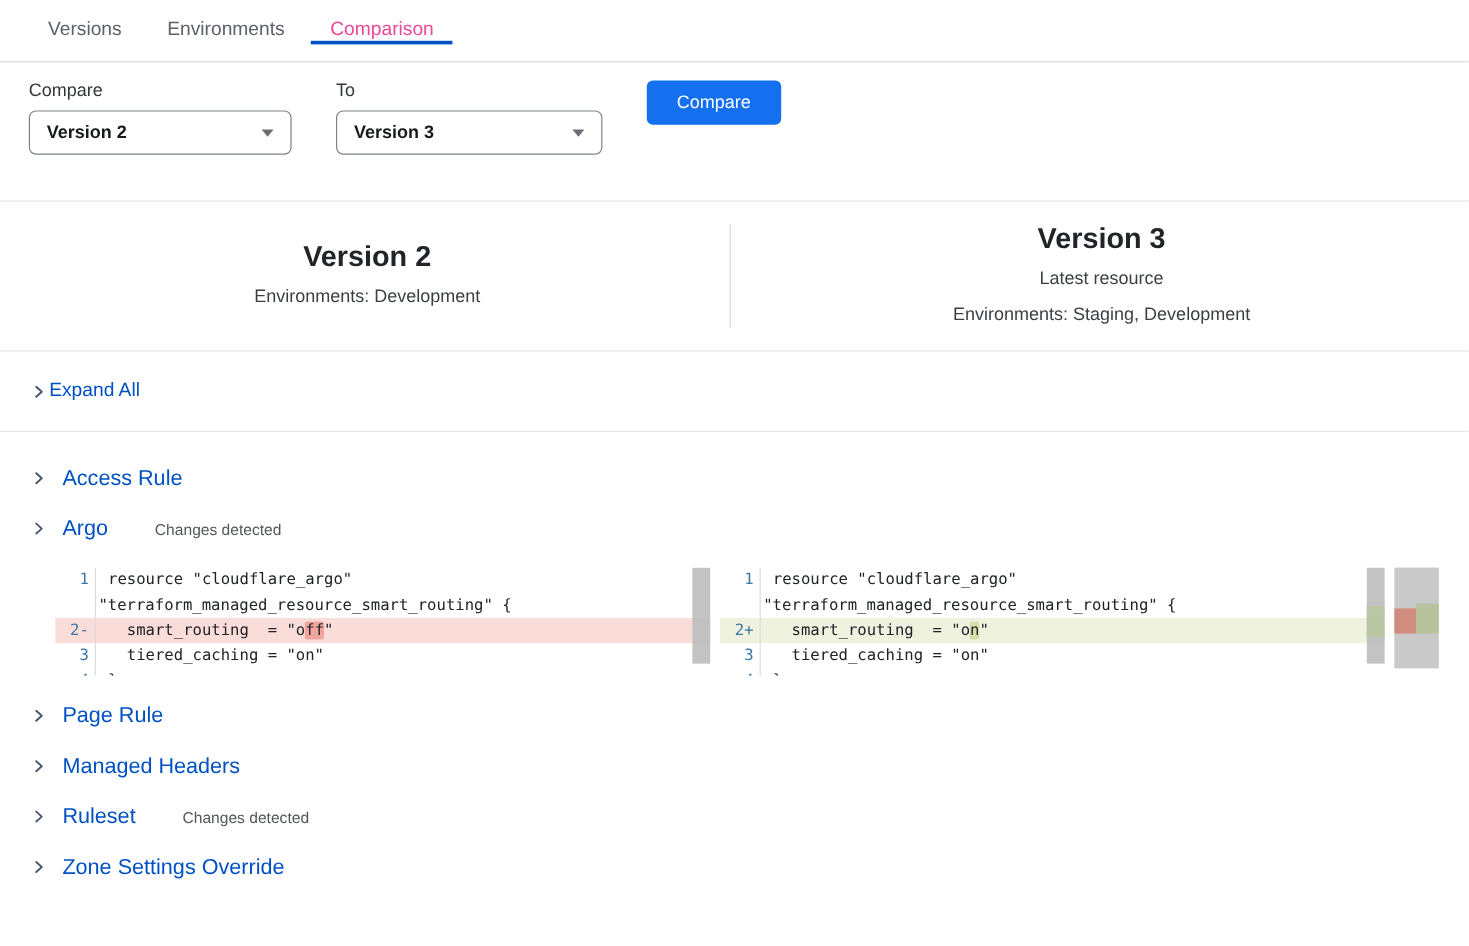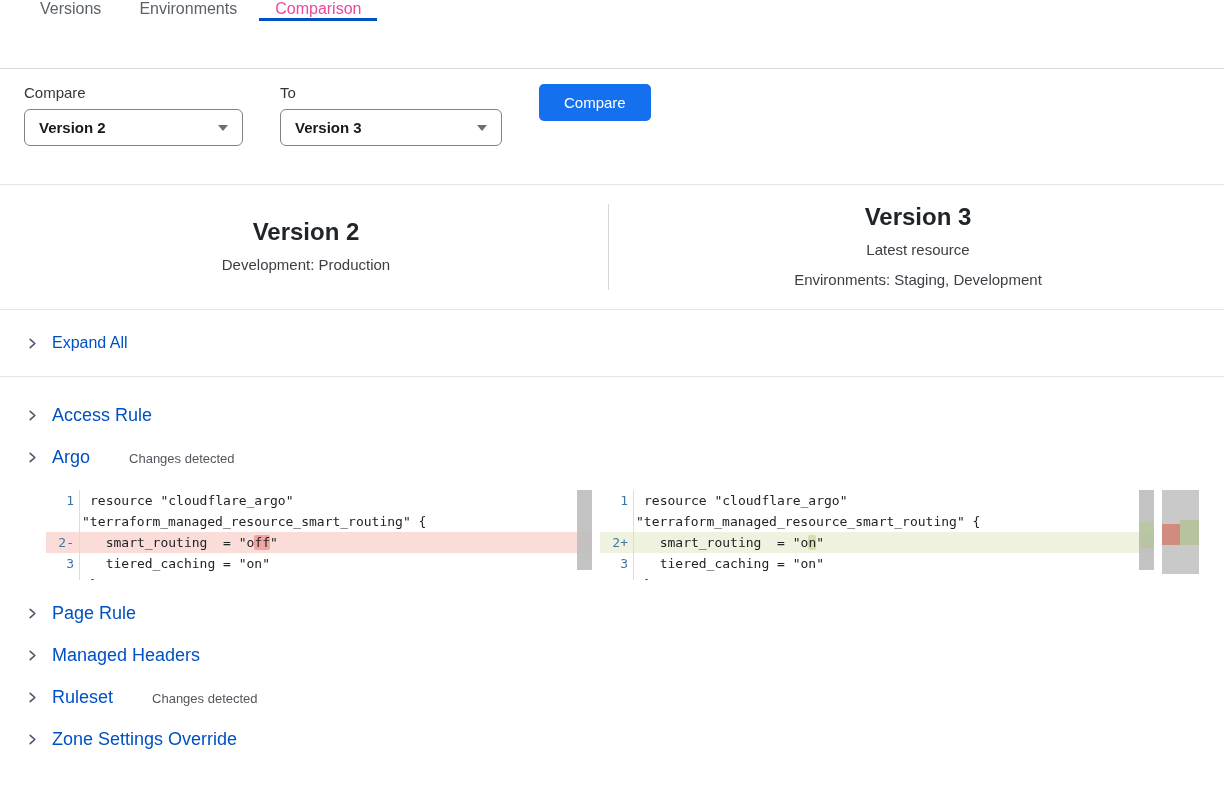--- a/index.html
+++ b/index.html
@@ -5,22 +5,22 @@
   * { box-sizing: border-box; margin: 0; padding: 0; }
   html, body { background: #ffffff; }
   body {
     width: 1224px; height: 788px; overflow: hidden;
     font-family: "Liberation Sans", sans-serif;
     color: var(--text, #1d2025);
   }
 
   
   .tabbar {
-    display: flex; align-items: flex-start;
-    height: 69px; padding-left: 24px;
+    display: flex; align-items: center;
+    height: 52px; padding-left: 24px;
     border-bottom: 1px solid var(--border, #d9d9d9);
   }
   .tab {
     display: flex; align-items: center;
     padding: 0 16px; margin-right: 6px;
     font-size: 16px; color: var(--tab-inactive, #5b6169);
     border-bottom: 3px solid transparent;
     margin-bottom: -1px; cursor: pointer;
   }
   .tab.active {
@@ -63,21 +63,21 @@
   .version-headers::after {
     content: ""; position: absolute; left: 608px; top: 19px; bottom: 19px;
     width: 1px; background: #d6d6d6;
   }
   .vh-cell { text-align: center; padding: 0 40px; }
   .vh-title { font-size: 24px; font-weight: 600; color: #212428; line-height: 32px; }
   .vh-line { font-size: 15px; color: #3b3f44; line-height: 27px; margin-top: 3px; }
 
   
   .expand-row {
-    display: flex; align-items: center; gap: 13px;
+    display: flex; align-items: center; gap: 2px;
     height: 66px; padding-left: 26px;
   }
   .chev { color: #46546e; display: inline-flex; flex: none; cursor: pointer; }
   .link { color: var(--accent, #0051c3); cursor: pointer; text-decoration: none; }
   .expand-row .link { font-size: 16px; }
 
   
   .sections { padding: 17px 24px 40px 26px; }
   .section-item { display: flex; align-items: center; gap: 13px; height: 42px; }
   .section-item .link { font-size: 18px; }
@@ -143,21 +143,21 @@
     </div>
   </div>
   <button class="btn-primary">Compare</button>
 </section>
 
 <hr class="rule rule-1">
 
 <section class="version-headers">
   <div class="vh-cell">
     <div class="vh-title">Version 2</div>
-    <div class="vh-line">Development: Production</div>
+    <div class="vh-line">Environments: Development</div>
   </div>
   <div class="vh-cell">
     <div class="vh-title">Version 3</div>
     <div class="vh-line">Latest resource</div>
     <div class="vh-line">Environments: Staging, Development</div>
   </div>
 </section>
 
 <hr class="rule">
 

